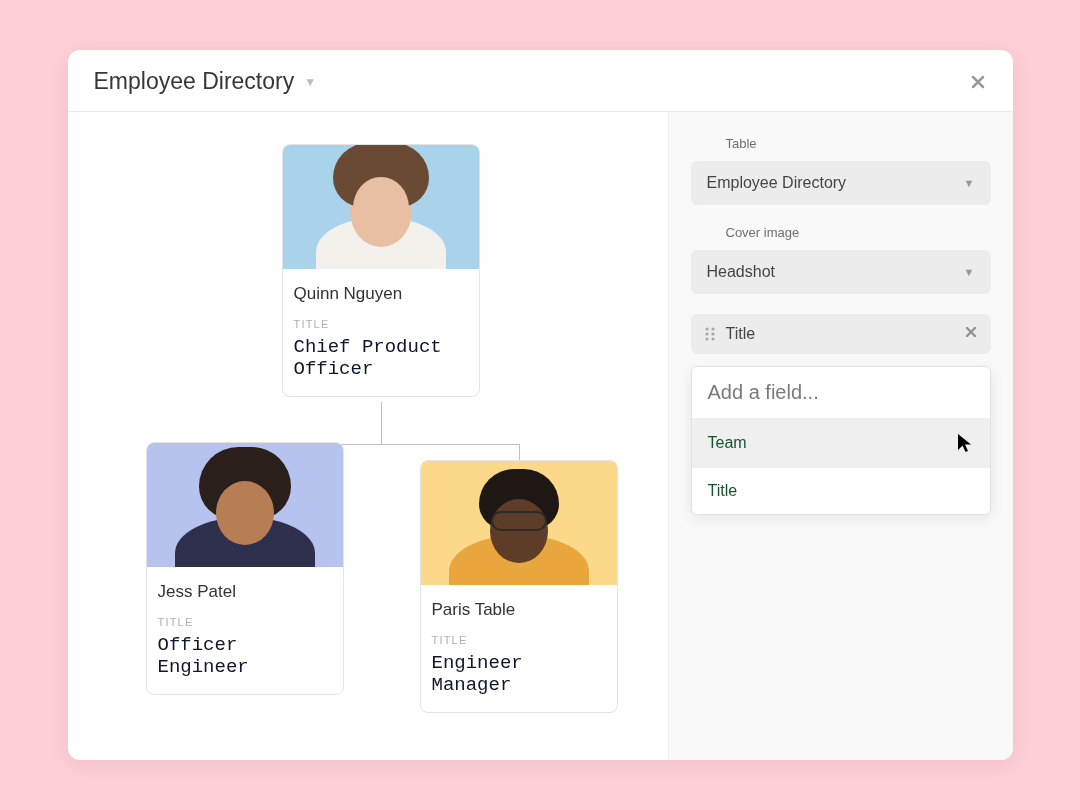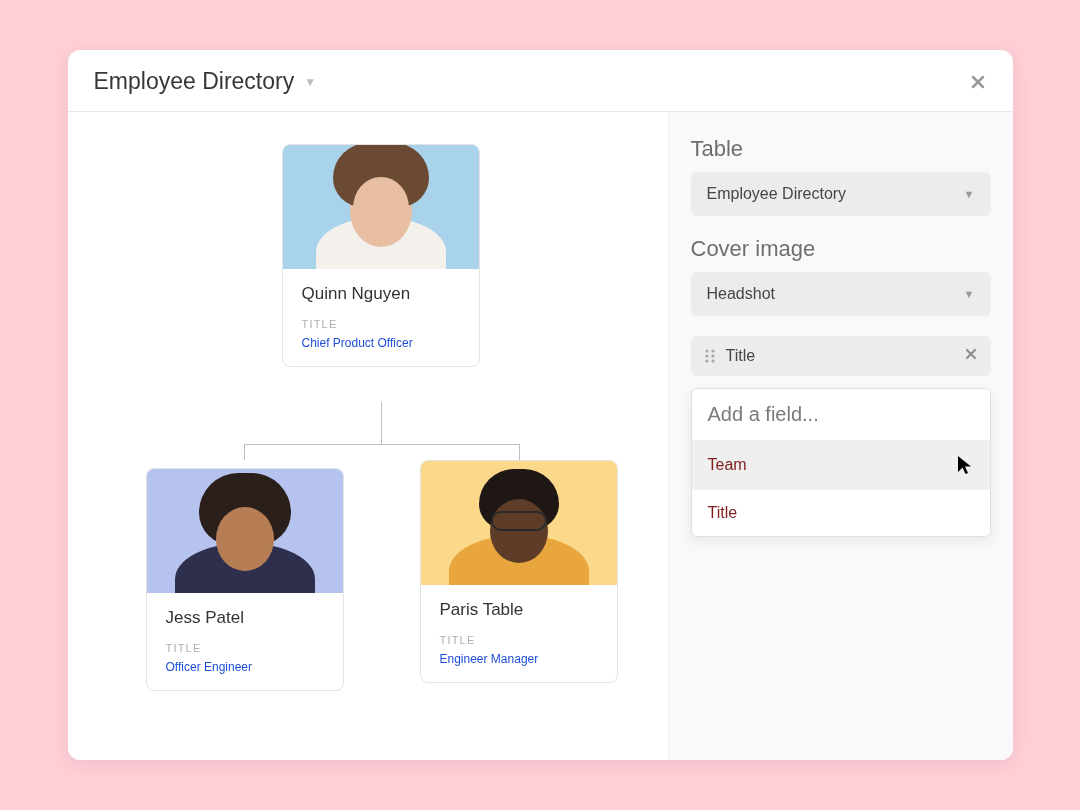--- a/index.html
+++ b/index.html
@@ -50,24 +50,24 @@
       overflow: hidden;
     }
     .card-img {
       width: 100%;
       height: 124px;
       display: flex;
       align-items: flex-end;
       justify-content: center;
       overflow: hidden;
     }
-    .card-body { padding: 15px 15px 16px 19px; }
+    .card-body { padding: 15px 15px 16px 11px; }
     .card-name { font-size: 17px; font-weight: 500; color: #333; margin-bottom: 14px; }
     .card-field-label { font-size: 11px; letter-spacing: 1.2px; color: #b0b0b0; margin-bottom: 6px; }
-    .card-field-value { font-size: 12px; color: #1d4ed8; }
+    .card-field-value { font-size: 19px; color: #0f172a; font-family: Liberation Mono, monospace; }
     .connector {
       position: absolute;
       background: #bfbfbf;
     }
     
     .avatar {
       position: relative;
       width: 100%;
       height: 100%;
     }
@@ -85,21 +85,21 @@
     }
     
     .panel {
       width: 345px;
       background: #f9f9f9;
       border-left: 1px solid #eee;
       padding: 24px 22px;
     }
     .panel-title { font-size: 21px; font-weight: 500; color: #333; margin-bottom: 20px; }
     .field-group { margin-bottom: 20px; }
-    .field-label { font-size: 22px; color: #6f6f6f; margin-bottom: 10px; }
+    .field-label { font-size: 13px; color: #6f6f6f; margin-bottom: 10px; margin-left: 35px; }
     .select {
       display: flex;
       align-items: center;
       justify-content: space-between;
       background: #ececec;
       border-radius: 6px;
       padding: 13px 16px;
       font-size: 16px;
       color: #454545;
       cursor: pointer;
@@ -119,21 +119,21 @@
     .chip-remove { color: #8f8f8f; cursor: pointer; }
     .dropdown {
       margin-top: 12px;
       background: #fff;
       border: 1px solid #e0e0e0;
       border-radius: 6px;
       box-shadow: 0 4px 14px rgba(0,0,0,0.08);
       overflow: hidden;
     }
     .dropdown-header { padding: 14px 16px; color: #7a7a7a; font-size: 20px; }
-    .dropdown-item { padding: 14px 16px; font-size: 16px; color: #7f1d1d; cursor: pointer; display:flex; align-items:center; justify-content:space-between;}
+    .dropdown-item { padding: 14px 16px; font-size: 16px; color: #14532d; cursor: pointer; display:flex; align-items:center; justify-content:space-between;}
     .dropdown-item.hover { background: #efefef; }
     .cursor-icon svg { display:block; }
   </style>
 </head>
 <body>
 
 <div class="window">
   <div class="titlebar">
     <div class="title-left">
       <span class="window-title">Employee Directory</span>
@@ -164,21 +164,21 @@
               <div class="face" style="bottom:30px; width:56px; height:62px; background:#e8bfa2;"></div>
             </div>
           </div>
           <div class="card-body">
             <div class="card-name">Quinn Nguyen</div>
             <div class="card-field-label">TITLE</div>
             <div class="card-field-value">Chief Product Officer</div>
           </div>
         </div>
 
-        <div class="card" style="left:58px; top:326px;">
+        <div class="card" style="left:58px; top:300px;">
           <div class="card-img" style="background:#b6c3ef;">
             <div class="avatar">
               <div class="body" style="bottom:-22px; width:140px; height:72px; background:#2e2f4d;"></div>
               <div style="position:absolute; left:50%; transform:translateX(-50%); bottom:48px; width:92px; height:72px; background:#2a1f1a; border-radius:46px 46px 38px 38px;"></div>
               <div class="face" style="bottom:22px; width:58px; height:64px; background:#b77e55;"></div>
             </div>
           </div>
           <div class="card-body">
             <div class="card-name">Jess Patel</div>
             <div class="card-field-label">TITLE</div>

